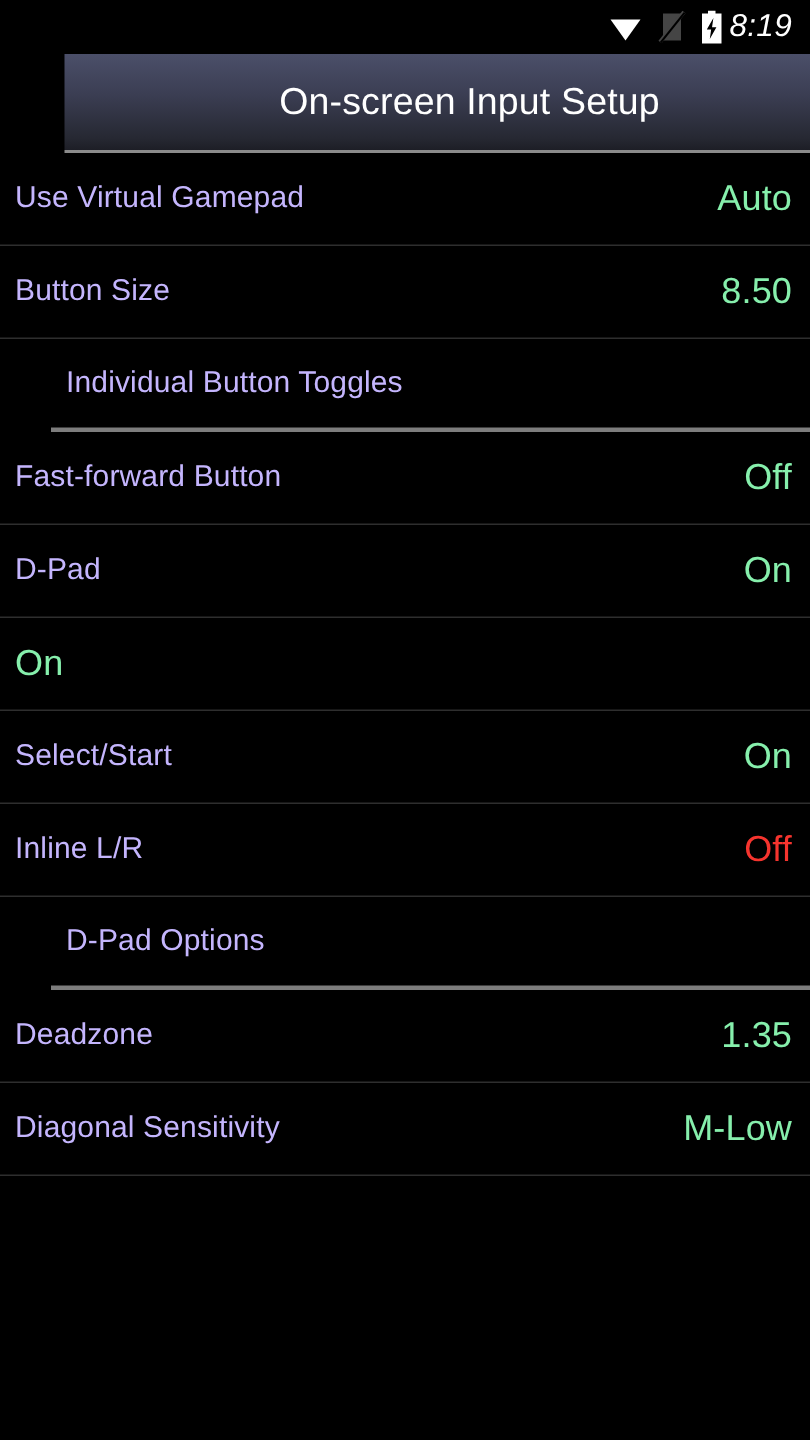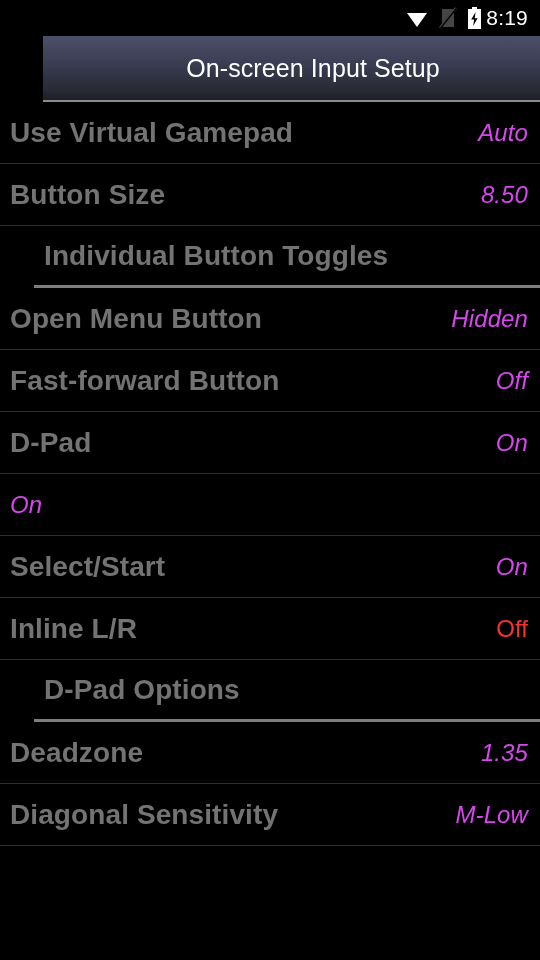--- a/index.html
+++ b/index.html
@@ -33,20 +33,21 @@
     align-items:center;
     gap:9px;
   }
   .status-icon { display:block; line-height:0; }
   .status-clock {
     font-size:21px;
     color:#ffffff;
     margin-left:4px;
     letter-spacing:0.2px;
     font-weight:400;
+    font-style:italic;
   }
 
   
   .title-bar {
     height:66px;
     width:100%;
     background:linear-gradient(to bottom, #4b4f69 0%, #3b3e53 42%, #262832 88%, #1d1e26 100%);
     display:flex;
     align-items:center;
     justify-content:center;
@@ -73,33 +74,33 @@
     justify-content:space-between;
     padding:0 12px 0 10px;
     border-bottom:1px solid #2e2e2e;
     background:#000000;
   }
   .setting-row.section-end {
     border-bottom:3px solid #7d7d7d;
     margin-left:34px;
   }
   .setting-label {
-    font-size:28px;
-    color:#737373;
-    font-weight:700;
+    font-size:20px;
+    color:#c4b5fd;
+    font-weight:400;
     white-space:nowrap;
     letter-spacing:0.1px;
   }
   .setting-value {
     font-size:24px;
     font-weight:400;
     white-space:nowrap;
     letter-spacing:0.1px;
   }
-  .setting-value.accent { color:#d946ef;font-style:italic; }
+  .setting-value.accent { color:#86efac; }
   .setting-value.warn   { color:#f6342e; }
 </style>
 </head>
 <body>
 
 <div class="status-bar">
   <div class="status-icons">
 
     <span class="status-icon">
       <svg width="24" height="20" viewBox="0 0 24 20" aria-hidden="true">
@@ -137,24 +138,20 @@
       <span class="setting-value accent">Auto</span>
     </div>
     <div class="setting-row">
       <span class="setting-label">Button Size</span>
       <span class="setting-value accent">8.50</span>
     </div>
     <div class="setting-row section-end">
       <span class="setting-label">Individual Button Toggles</span>
     </div>
     <div class="setting-row">
-      <span class="setting-label">Open Menu Button</span>
-      <span class="setting-value accent">Hidden</span>
-    </div>
-    <div class="setting-row">
       <span class="setting-label">Fast-forward Button</span>
       <span class="setting-value accent">Off</span>
     </div>
     <div class="setting-row">
       <span class="setting-label">D-Pad</span>
       <span class="setting-value accent">On</span>
     </div>
     <div class="setting-row">
       <span class="setting-value accent">On</span>
     </div>

